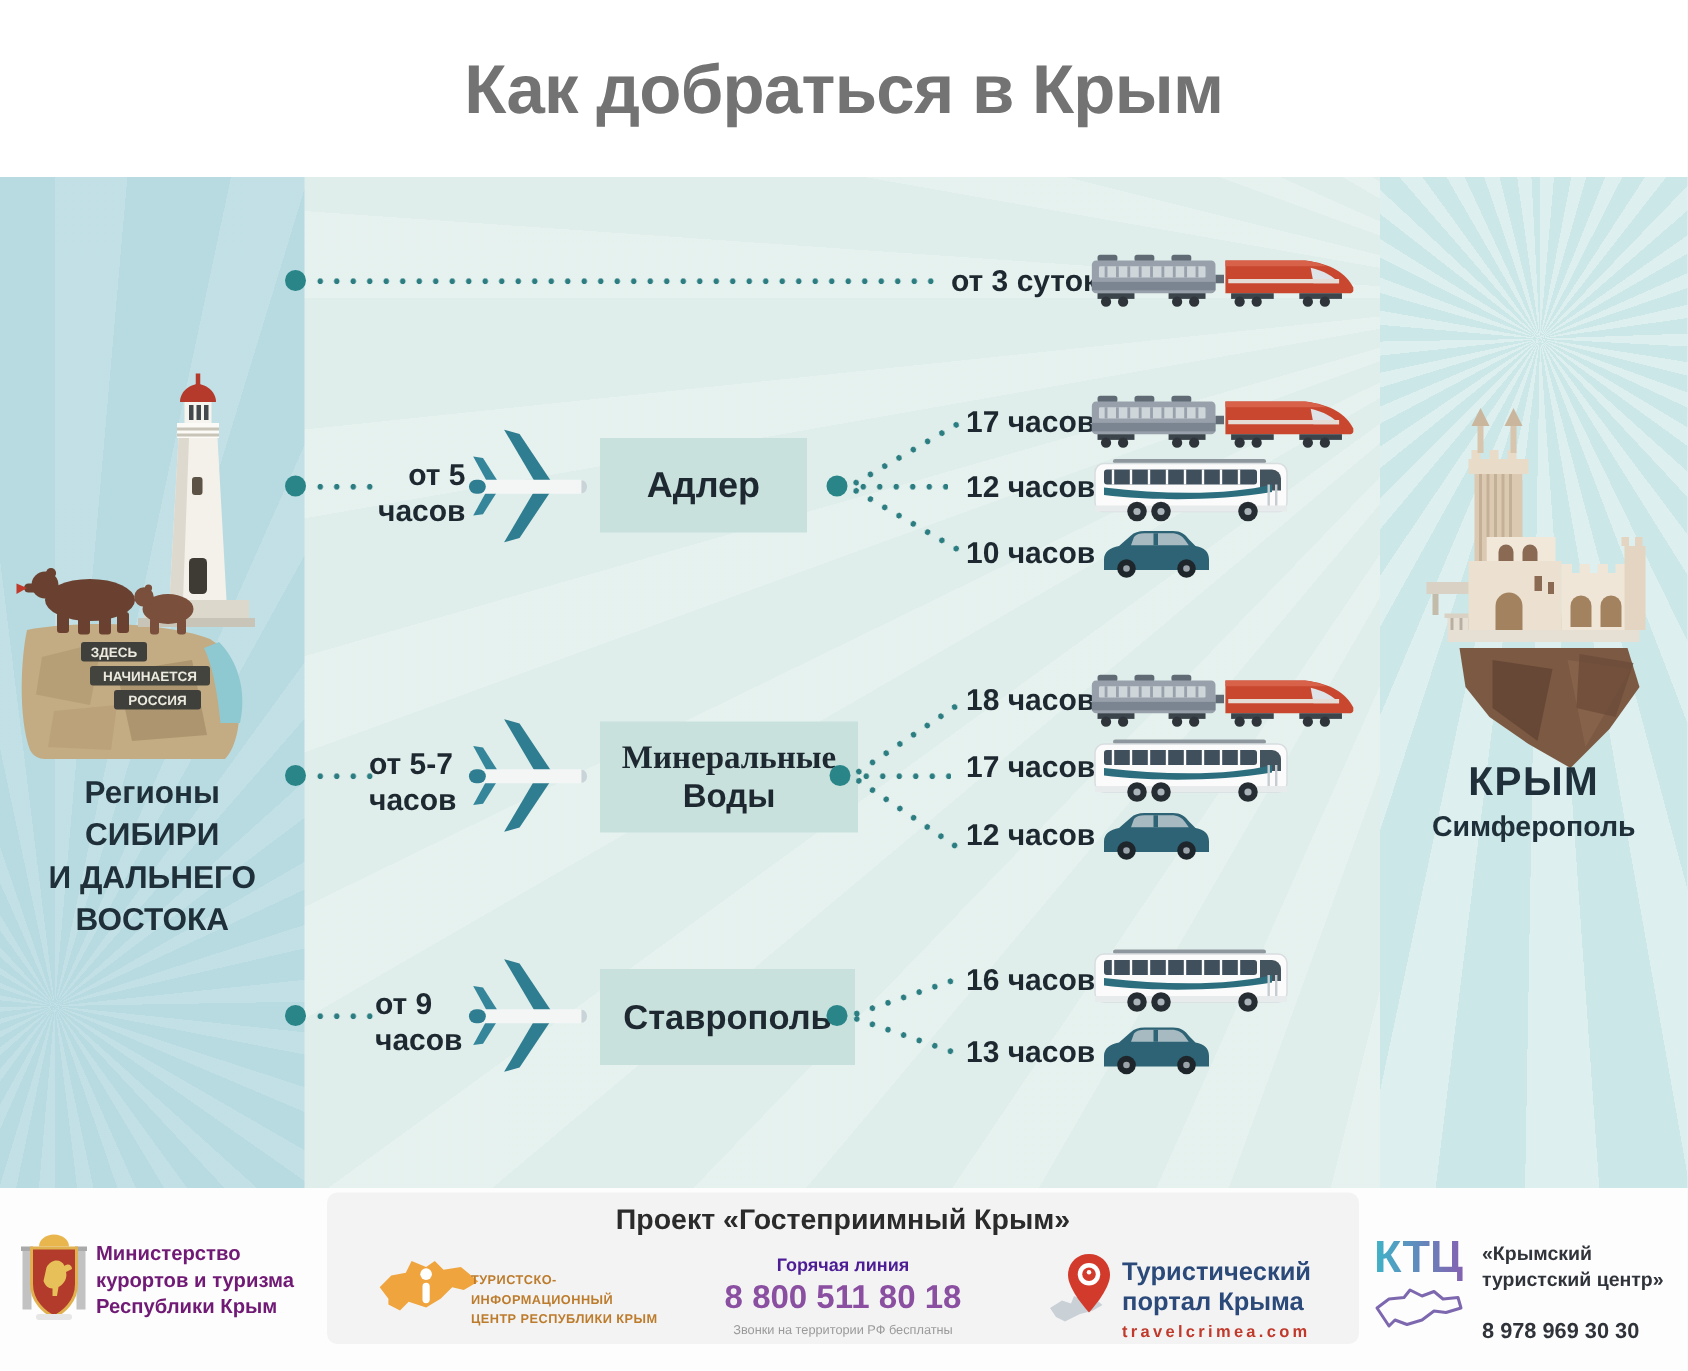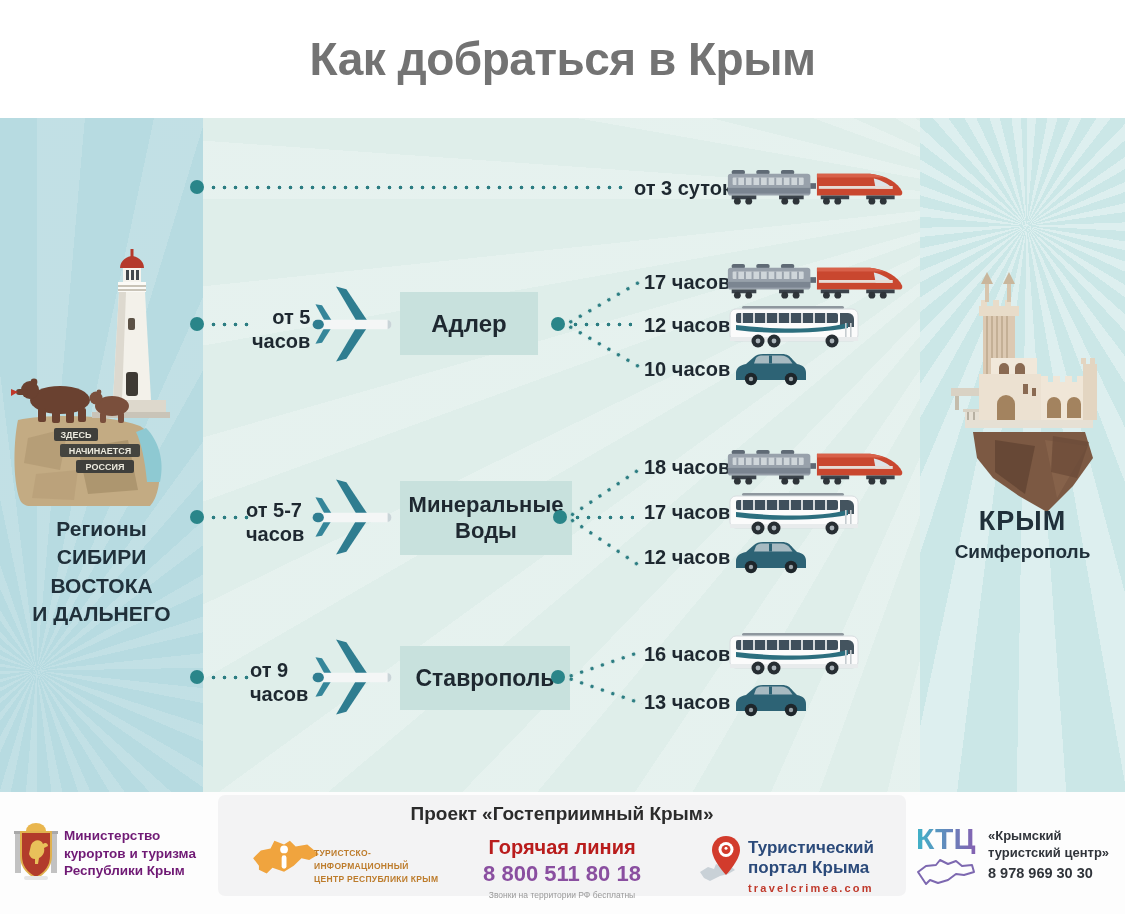--- a/index.html
+++ b/index.html
@@ -41,32 +41,32 @@
   .icon { position:absolute; }
   .icon svg { display:block; width:100%; height:100%; }
 
   
   .footer { position:absolute; left:0; top:792px; width:1125px; height:122px; background:#fdfdfd; }
   .ministry-text { position:absolute; left:64px; top:827px; font-size:13.5px; line-height:1.3; color:#701a75; font-weight:600; }
   .center-box { position:absolute; left:218px; top:795px; width:688px; height:101px; background:#f3f3f4; border-radius:7px; }
   .project-title { position:absolute; left:218px; top:803px; width:688px; text-align:center; font-size:19px; font-weight:800; color:#2b2b2b; }
   .tic-text { position:absolute; left:314px; top:847px; font-size:8.5px; font-weight:700; color:#bd7c2c; line-height:1.55; letter-spacing:0.3px; }
   .hotline { position:absolute; left:432px; top:836px; width:260px; text-align:center; }
-  .hotline .hl-label { font-size:20px; color:#b91c1c; font-weight:700; }
+  .hotline .hl-label { font-size:12px; color:#4c1d95; font-weight:700; }
   .hotline .hl-phone { font-size:22px; color:#8a4fa0; font-weight:700; margin-top:2px; }
   .hotline .hl-note { font-size:8.5px; color:#9a9a9a; margin-top:3px; }
   .portal-text { position:absolute; left:748px; top:838px; }
   .portal-text .pt-line { font-size:17px; font-weight:800; color:#2b4a7a; line-height:1.2; }
   .portal-text .pt-site { font-size:11px; font-weight:700; color:#c0392b; letter-spacing:2.2px; margin-top:3px; }
   .ktc-logo { position:absolute; left:916px; top:824px; width:64px; }
   .ktc-abbr { font-size:30px; font-weight:800; line-height:1;
       background:linear-gradient(90deg,#3fb3c8,#8a5bb0); -webkit-background-clip:text; background-clip:text;
       -webkit-text-fill-color:transparent; color:#5b67b3; }
   .ktc-text { position:absolute; left:988px; top:828px; font-size:13px; font-weight:700; color:#30343a; line-height:1.3; }
-  .ktc-text .ktc-phone { font-size:14.5px; margin-top:2px; }
+  .ktc-text .ktc-phone { font-size:14.5px; margin-top:17px; }
 </style>
 </head>
 <body>
 
 <div class="canvas">
 
   <div class="header">
     <div class="title">Как добраться в Крым</div>
   </div>
 
@@ -130,22 +130,22 @@
         <rect x="68" y="212" width="58" height="13" rx="2" fill="#3f3f3b"></rect>
         <text x="68" y="190" text-anchor="middle" font-size="9" font-weight="bold" fill="#eceade" font-family="Liberation Sans, sans-serif">ЗДЕСЬ</text>
         <text x="92" y="206" text-anchor="middle" font-size="9" font-weight="bold" fill="#eceade" font-family="Liberation Sans, sans-serif">НАЧИНАЕТСЯ</text>
         <text x="97" y="222" text-anchor="middle" font-size="9" font-weight="bold" fill="#eceade" font-family="Liberation Sans, sans-serif">РОССИЯ</text>
       </svg>
     </div>
 
     <div class="origin-label">
       <div class="l0">Регионы</div>
       <div>СИБИРИ</div>
+      <div>И ДАЛЬНЕГО</div>
       <div>ВОСТОКА</div>
-      <div>И ДАЛЬНЕГО</div>
     </div>
 
     <div class="icon" style="left:935px; top:154px; width:180px; height:245px;">
       <svg viewBox="0 0 180 245">
         <defs>
           <pattern id="bal" width="6" height="8" patternUnits="userSpaceOnUse">
             <rect width="6" height="8" fill="#e6e0d4"></rect>
             <rect x="2" width="2" height="8" fill="#b7b0a2"></rect>
           </pattern>
         </defs>
@@ -331,21 +331,21 @@
         <path d="M54,49 L31,88 L42,85 L66,49 Z" fill="#2f7d90"></path>
         <path d="M20,47 L9,27 L16,28 L28,47 Z" fill="#35869a"></path>
         <path d="M20,49 L9,69 L16,68 L28,49 Z" fill="#35869a"></path>
         <rect x="6" y="43.5" width="84" height="10" rx="5" fill="#f4f6f6"></rect>
         <rect x="6" y="43.5" width="12" height="10" rx="5" fill="#2f7d90"></rect>
         <path d="M90,48.5 a5,5 0 0 0 -4,-4.8 l0,9.6 a5,5 0 0 0 4,-4.8" fill="#c9d4d8"></path>
       </svg>
     </div>
     <div class="hub-box" style="left:400px; top:363px; width:172px; height:74px; font-size:22px; line-height:1.18;">
       <span>
-        <span style="display:block;">Минеральные</span>
+        <span style="display:block;font-family:Liberation Serif, serif;">Минеральные</span>
         <span style="display:block;">Воды</span>
       </span>
     </div>
     <div class="node" style="left:553px; top:392px;"></div>
     <div class="dotline ray" style="left:568px; top:397px; width:90px; transform:rotate(-34deg);"></div>
     <div class="dotline ray" style="left:572px; top:397px; width:62px;"></div>
     <div class="dotline ray" style="left:568px; top:397px; width:90px; transform:rotate(34deg);"></div>
     <div class="time-label" style="left:644px; top:337px;">18 часов</div>
     <div class="time-label" style="left:644px; top:382px;">17 часов</div>
     <div class="time-label" style="left:644px; top:427px;">12 часов</div>

